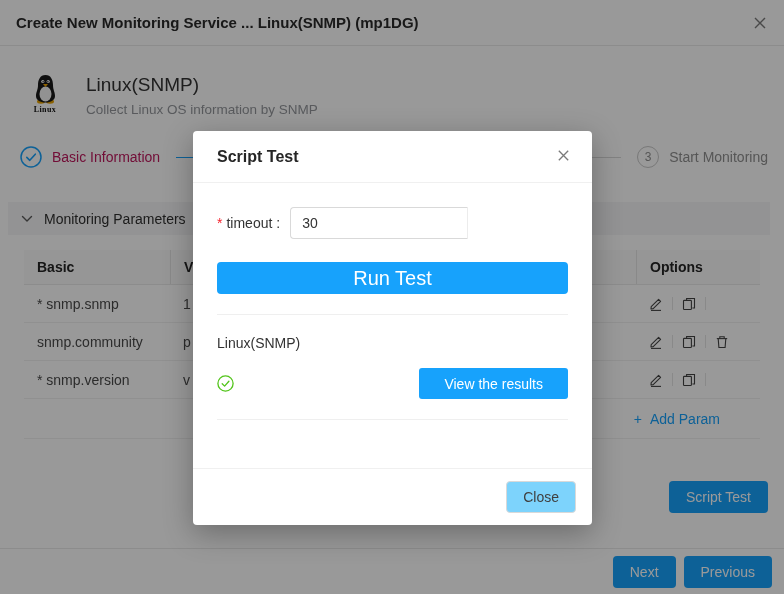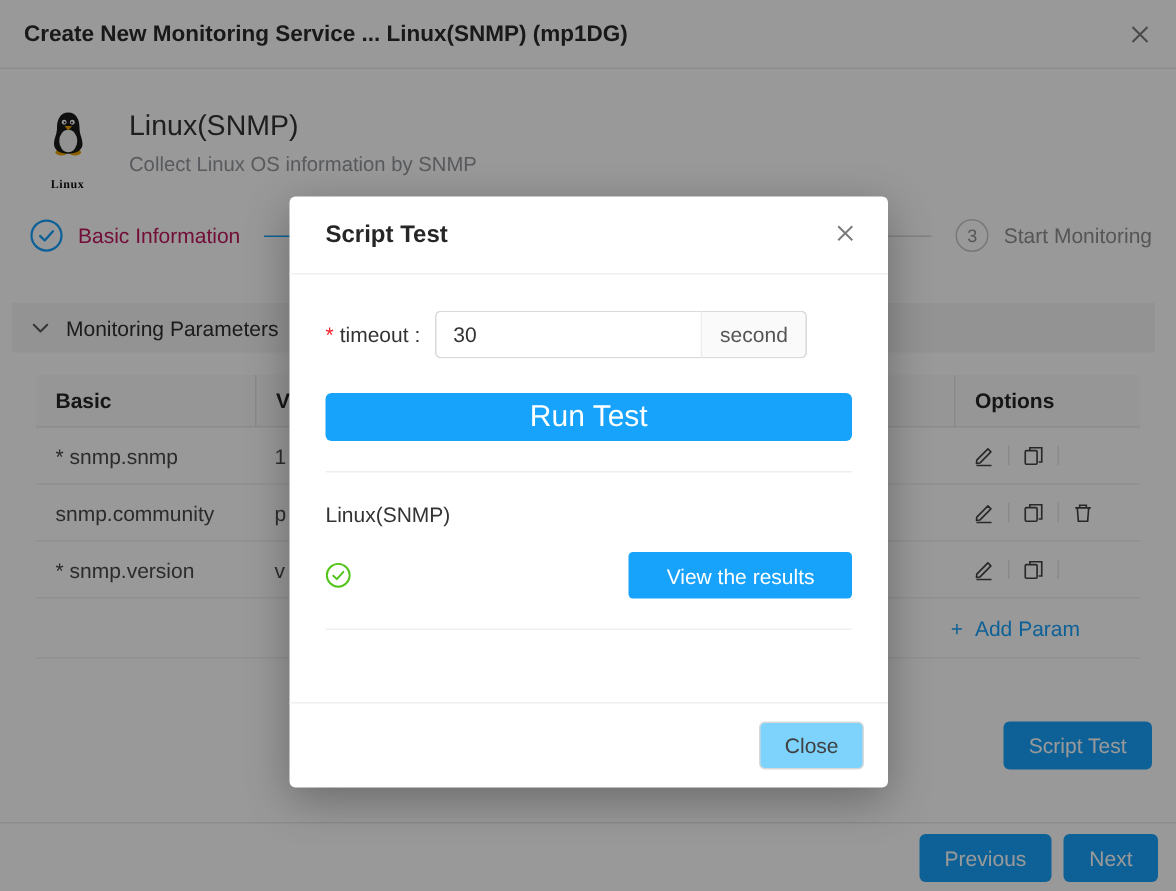--- a/index.html
+++ b/index.html
@@ -12,21 +12,21 @@
   body{font-family:"Liberation Sans", sans-serif;}
   .page{position:relative;width:784px;height:594px;background:#fff;overflow:hidden;margin:0 auto;}
 
   
   .app-header{height:46px;display:flex;align-items:center;padding:0 16px;border-bottom:1px solid #e9e9e9;}
   .app-title{font-size:15px;font-weight:600;color:#2b2b2b;}
   .icon-x{margin-left:auto;cursor:pointer;display:flex;align-items:center;}
   .icon-x svg{stroke:#7a7a7a;}
 
   .service-info{position:absolute;top:74px;left:28px;display:flex;align-items:flex-start;}
-  .logo{display:flex;flex-direction:column;align-items:center;width:34px;gap:13px;}
+  .logo{display:flex;flex-direction:column;align-items:center;width:34px;}
   .logo-caption{font-family:"Liberation Serif", serif;font-size:8px;font-weight:bold;color:#111;margin-top:1px;letter-spacing:.4px;}
   .service-text{margin-left:24px;}
   .service-name{font-size:19px;color:#333;}
   .service-desc{font-size:13.5px;color:#94979c;margin-top:6px;}
 
   .steps{position:absolute;top:146px;left:20px;right:16px;display:flex;align-items:center;}
   .step-label{margin-left:10px;font-size:14px;color:#be185d;white-space:nowrap;}
   .connector{flex:1;height:1px;margin:0 16px;
     background:linear-gradient(90deg,var(--primary) 0%,var(--primary) 48%,#d9d9d9 48%,#d9d9d9 100%);}
   .step3-circle{width:22px;height:22px;flex:0 0 22px;border:1px solid #c9c9c9;border-radius:50%;
@@ -220,42 +220,41 @@
       <button class="add-link">
         <span>+</span>
         <span>Add Param</span>
       </button>
     </div>
   </div>
 
   <button class="btn-primary script-test-btn">Script Test</button>
 
   <div class="page-footer">
+    <button class="btn-primary">Next</button>
     <button class="btn-primary">Previous</button>
-    <button class="btn-primary">Next</button>
   </div>
 
   <div class="backdrop"></div>
 
   <div class="modal">
     <div class="modal-header">
       <span class="modal-title">Script Test</span>
       <span class="icon-x">
         <svg width="15" height="15" viewBox="0 0 16 16" fill="none" stroke-width="1.4">
           <path d="M3 3 L13 13 M13 3 L3 13"></path>
         </svg>
       </span>
     </div>
 
     <div class="modal-body">
       <div class="field-row">
         <span class="req">*</span>
         <span class="field-label">timeout :</span>
         <input class="ti" type="text" value="30" style="">
-        <span class="addon">second</span>
       </div>
 
       <button class="run-btn">Run Test</button>
 
       <div class="hr"></div>
 
       <div class="result-service">Linux(SNMP)</div>
 
       <div class="result-row">
         <svg width="17" height="17" viewBox="0 0 17 17" fill="none">

